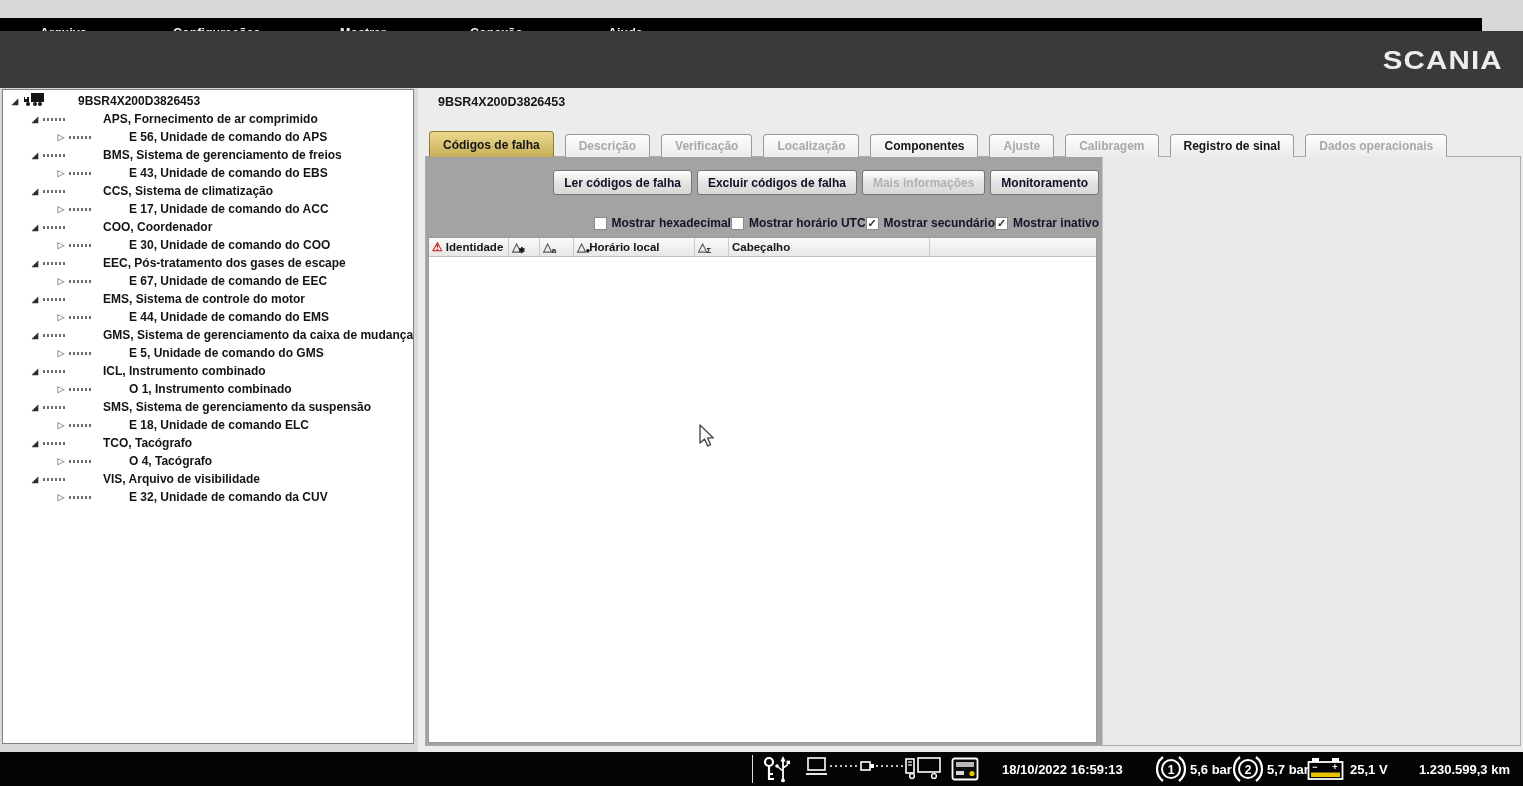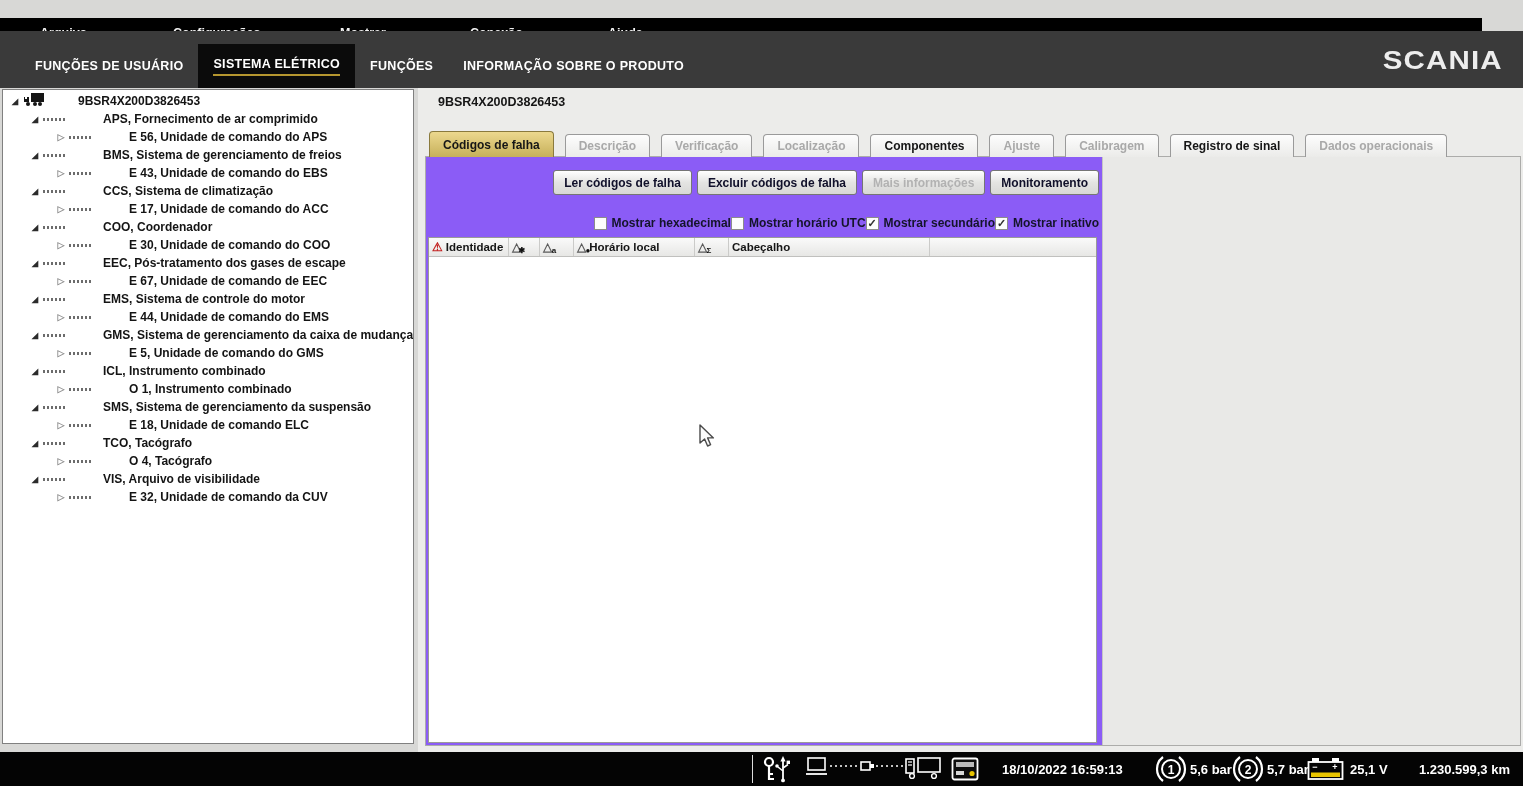--- a/index.html
+++ b/index.html
@@ -42,21 +42,21 @@
   .main-region { position:absolute; left:418px; top:88px; width:1105px; height:664px; background:#ececea; }
   .main-title { position:absolute; left:438px; top:95px; font-size:12.5px; font-weight:700; color:#161616; }
   .tab-row { position:absolute; left:429px; top:131px; height:26px; display:flex; gap:11px;
     align-items:flex-end; z-index:3; }
   .tab { height:23px; display:flex; align-items:center; padding:0 13px; font-size:12px; font-weight:700;
     color:#161616; background:linear-gradient(#fdfdfd,#ebebe9); border:1px solid #9a9a9a;
     border-bottom:none; border-radius:4px 4px 0 0; white-space:nowrap; }
   .tab.disabled { color:#a9a9a9; }
   .tab.active { height:26px; background:linear-gradient(#ecd88e,#c6b05a); border-color:#8a7a3d; }
   .page { position:absolute; left:425px; top:156px; width:1096px; height:590px;
-    background:#8b5cf6; border:1px solid #acacaa; z-index:1; }
+    background:#a3a3a3; border:1px solid #acacaa; z-index:1; }
   .page-right { position:absolute; left:676px; top:0; right:0; bottom:0; background:#e9e9e7;
     border-left:1px solid #c6c6c4; }
   .btn-row { position:absolute; left:0; top:13px; width:673px; display:flex; justify-content:flex-end;
     gap:5px; }
   .btn { height:25px; display:flex; align-items:center; padding:0 10px; font-size:12px; font-weight:700;
     color:#10102a; background:linear-gradient(#ffffff,#e4e4e2 50%,#d8d8d6);
     border:1px solid #757575; border-radius:3px; white-space:nowrap; cursor:default; }
   .btn.disabled { color:#b2b2b2; }
   .cb-row { position:absolute; left:0; top:59px; width:673px; display:flex; justify-content:flex-end;
     align-items:center; font-size:12px; font-weight:700; color:#14142a; }
@@ -90,34 +90,20 @@
 
   <div class="menubar">
     <div class="menu-item" style="left:32px">Arquivo</div>
     <div class="menu-item" style="left:165px">Configurações</div>
     <div class="menu-item" style="left:332px">Mostrar</div>
     <div class="menu-item" style="left:462px">Conexão</div>
     <div class="menu-item" style="left:600px">Ajuda</div>
   </div>
 
   <div class="navbar">
-    <div class="nav-tabs">
-      <div class="nav-tab">
-          <span class="nav-lab">FUNÇÕES DE USUÁRIO</span>
-        </div>
-      <div class="nav-tab active">
-          <span class="nav-lab">SISTEMA ELÉTRICO</span>
-        </div>
-      <div class="nav-tab">
-          <span class="nav-lab">FUNÇÕES</span>
-        </div>
-      <div class="nav-tab">
-          <span class="nav-lab">INFORMAÇÃO SOBRE O PRODUTO</span>
-        </div>
-    </div>
     <div class="brand">SCANIA</div>
   </div>
 
   <div class="tree-panel">
     <div class="tree-row">
       <span class="ind-root"></span>
       <span class="exp">◢</span>
       <span class="truck-ico">
         <svg width="22" height="15" viewBox="0 0 22 15">
             <rect x="8" y="1" width="13" height="9" fill="#151515"></rect>

